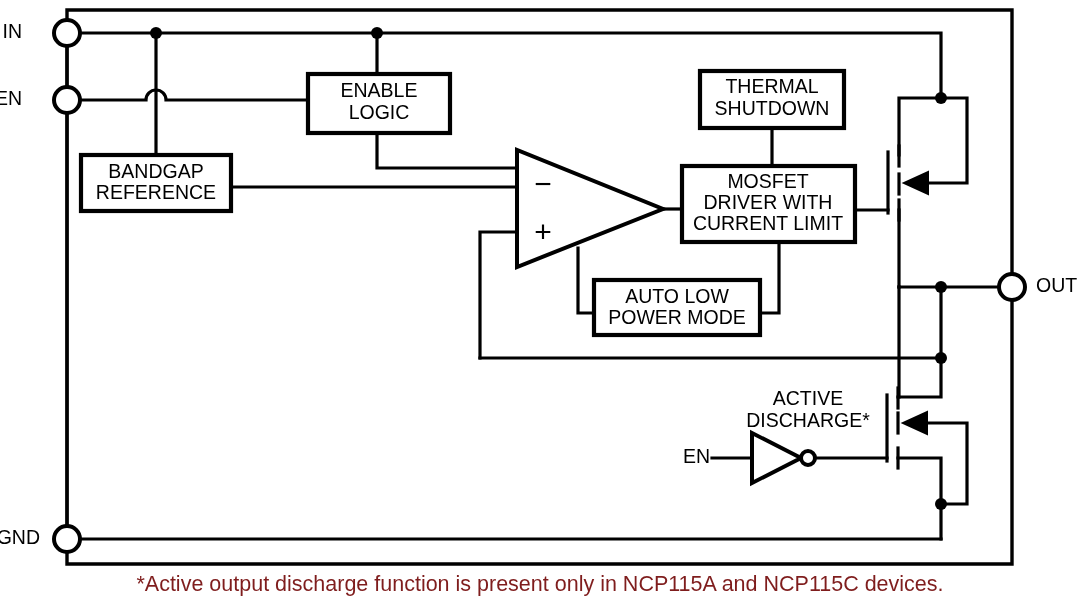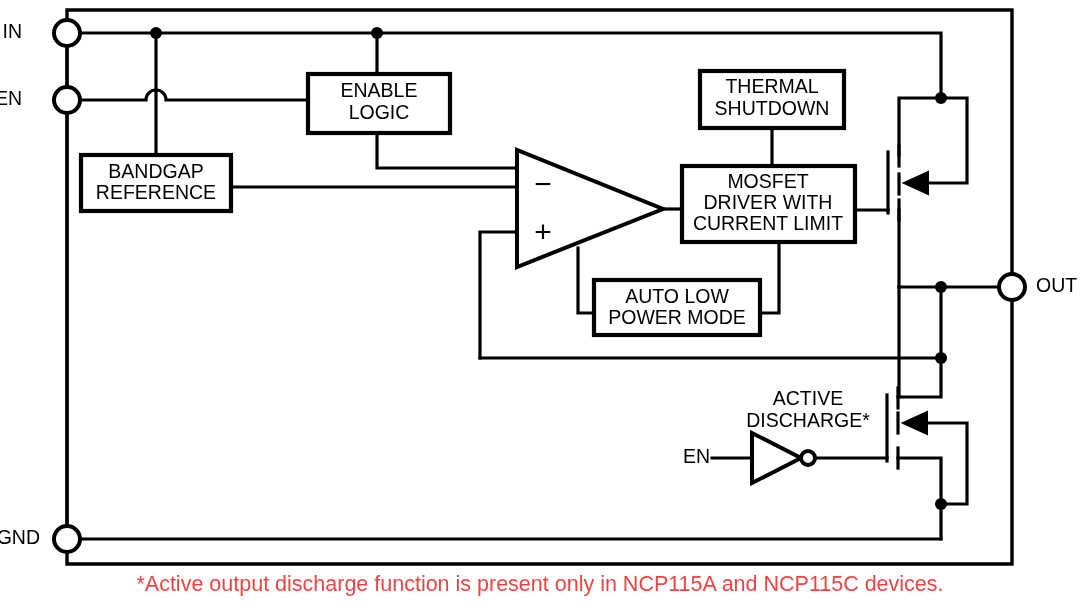--- a/index.html
+++ b/index.html
@@ -26,21 +26,21 @@
   .pinlabel{
     font-family:"Liberation Sans", sans-serif;
     font-size:19.5px;fill:#000;dominant-baseline:middle;
   }
   .opsym{
     font-family:"Liberation Sans", sans-serif;
     font-size:30px;fill:#000;text-anchor:middle;dominant-baseline:middle;
   }
   .caption{
     position:absolute;left:0;top:572px;width:1080px;
-    text-align:center;font-size:21.5px;color:#ef4444;
+    text-align:center;font-size:21.5px;color:#7f1d1d;
     font-family:"Liberation Sans", sans-serif;white-space:nowrap;
   }
 </style>
 </head>
 <body>
 
 <div id="root">
 
   <svg id="diagram" viewBox="0 0 1080 614">
 

